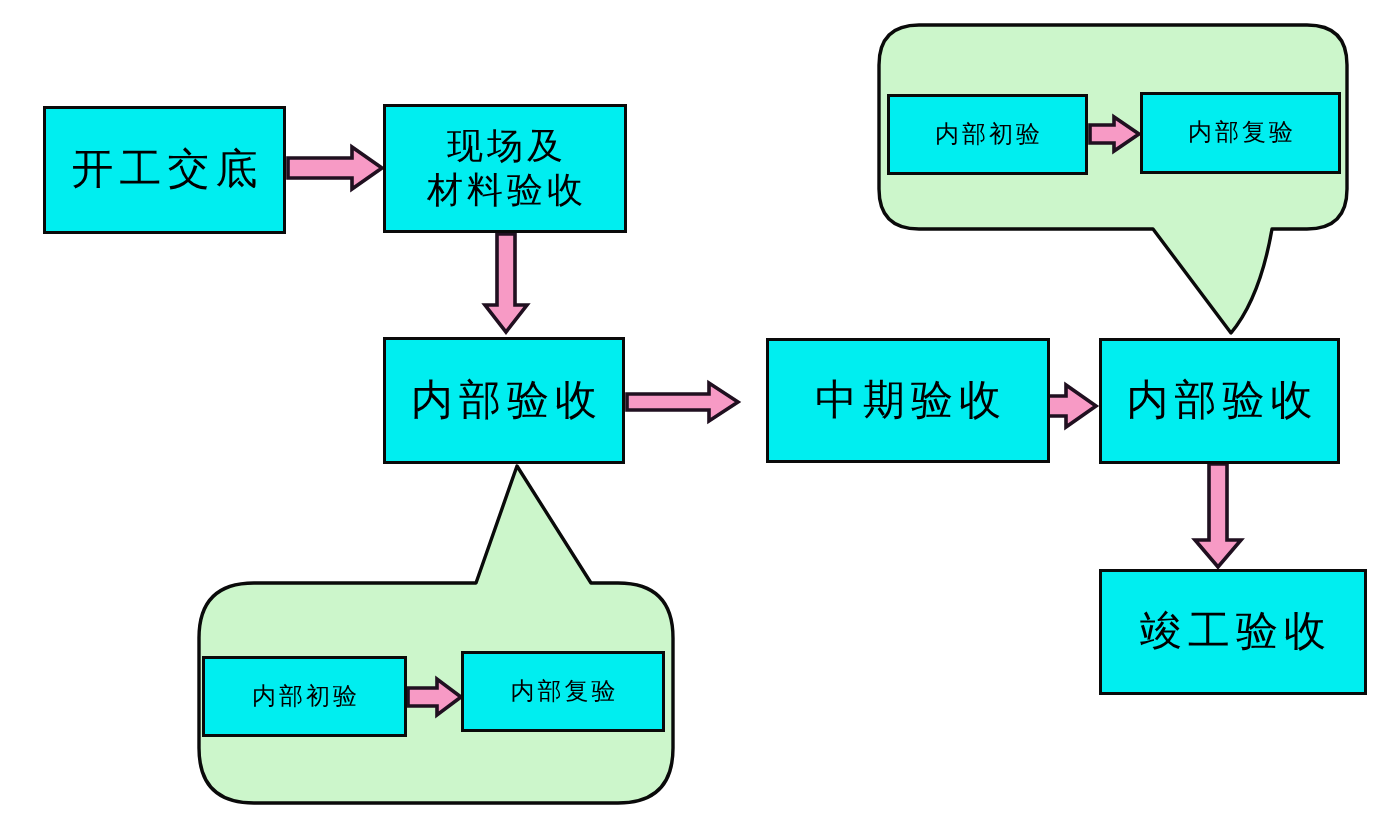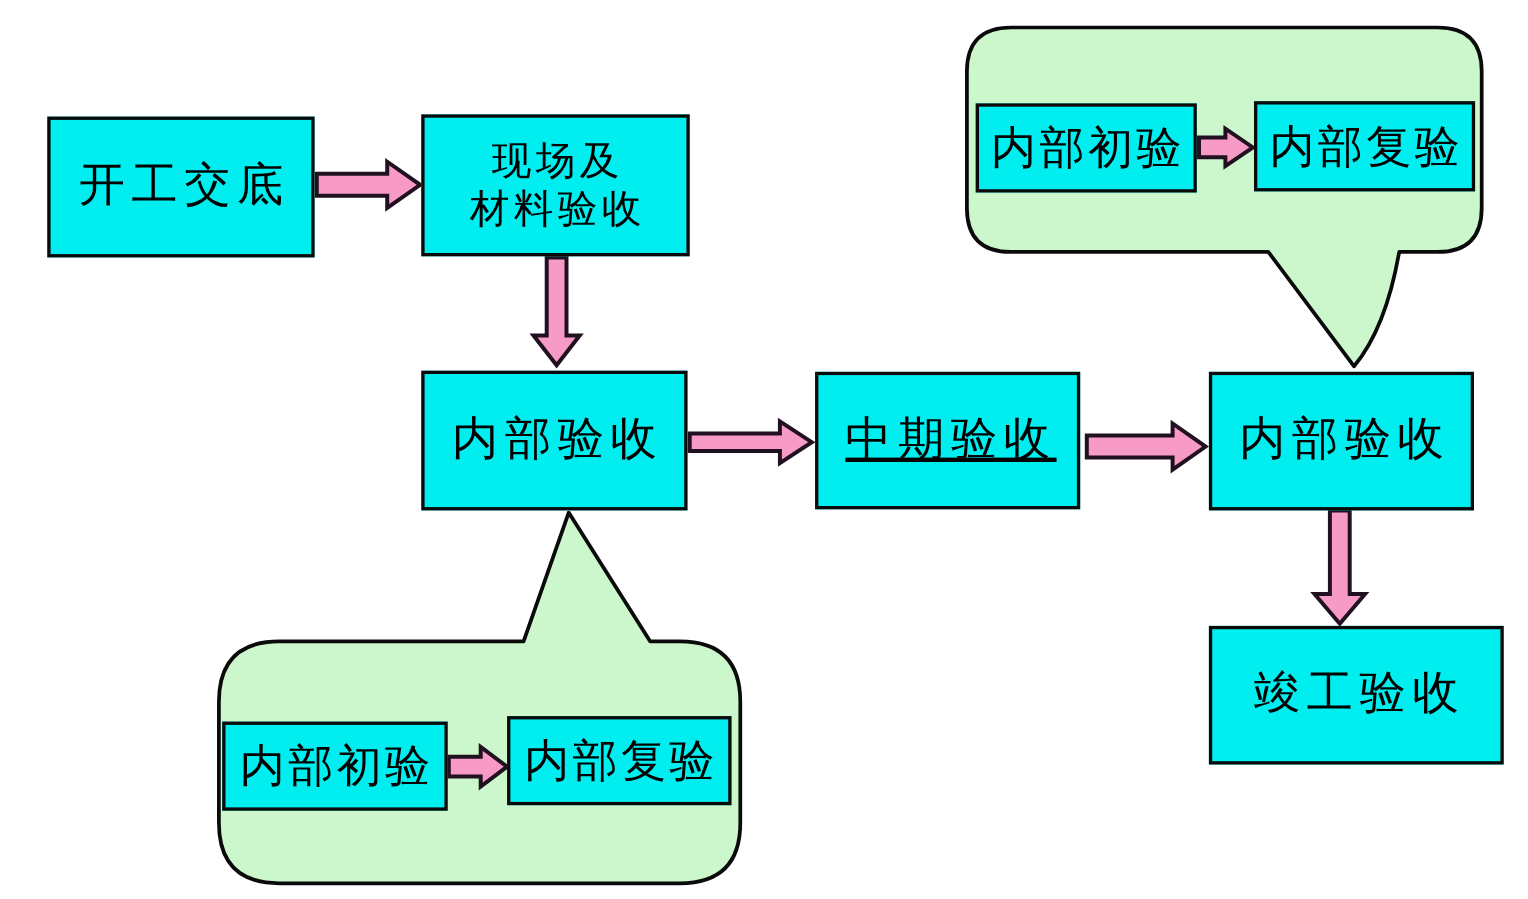--- a/index.html
+++ b/index.html
@@ -47,21 +47,21 @@
     flex-direction: column;
     align-items: center;
     justify-content: center;
     color: var(--text);
     text-align: center;
     line-height: 1.22;
     white-space: nowrap;
   }
   .box-main  { font-size: 42px; letter-spacing: 6px; text-indent: 6px; }
   .box-two   { font-size: 36px; letter-spacing: 4px; text-indent: 4px; }
-  .box-small { font-size: 41px; letter-spacing: 3px; text-indent: 3px; }
+  .box-small { font-size: 24px; letter-spacing: 3px; text-indent: 3px; }
 </style>
 </head>
 <body>
 
 <div class="canvas">
 
   <svg class="layer" viewBox="0 0 1389 817" aria-hidden="true">
 
     <path class="bubble" d="M 919,25 H 1307 Q 1347,25 1347,65 V 189 Q 1347,229 1307,229 H 1272 Q 1260,298 1231,333 L 1153,229 H 919 Q 879,229 879,189 V 65 Q 879,25 919,25 Z"></path>
     <path class="bubble" d="M 254,583 H 476 L 517,466 L 591,583 H 618 Q 673,583 673,638 V 748 Q 673,803 618,803 H 254 Q 199,803 199,748 V 638 Q 199,583 254,583 Z"></path>
@@ -81,21 +81,21 @@
   </div>
 
   <div class="box box-main" style="left:43px; top:106px; width:243px; height:128px;">
     <span>开工交底</span>
   </div>
 
   <div class="box box-main" style="left:383px; top:337px; width:242px; height:127px;">
     <span>内部验收</span>
   </div>
 
-  <div class="box box-main" style="left:741px; top:338px; width:241px; height:125px;text-decoration:underline;">
+  <div class="box box-main" style="left:766px; top:338px; width:284px; height:125px;">
     <span>中期验收</span>
   </div>
 
   <div class="box box-main" style="left:1099px; top:338px; width:241px; height:126px;">
     <span>内部验收</span>
   </div>
 
   <div class="box box-main" style="left:1099px; top:569px; width:268px; height:126px;">
     <span>竣工验收</span>
   </div>

